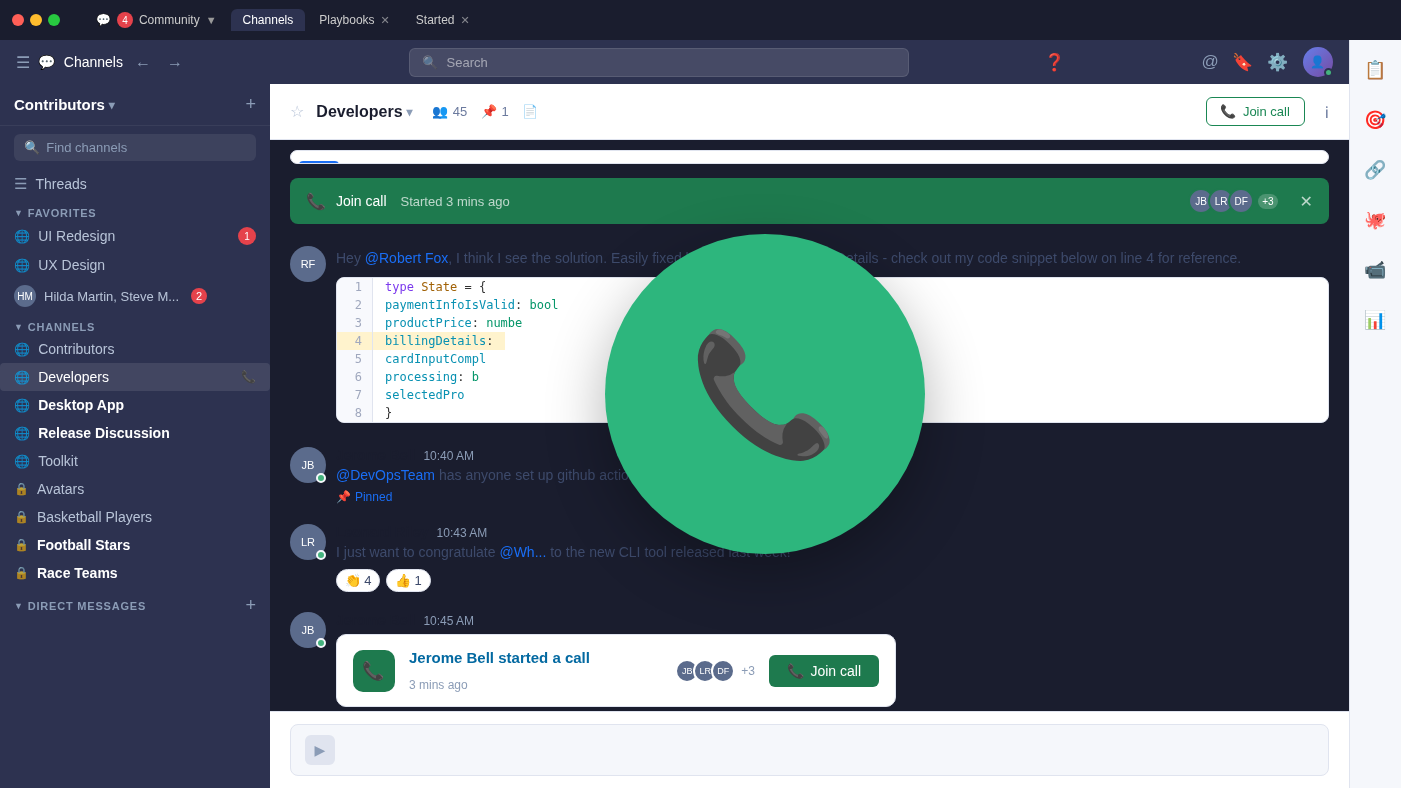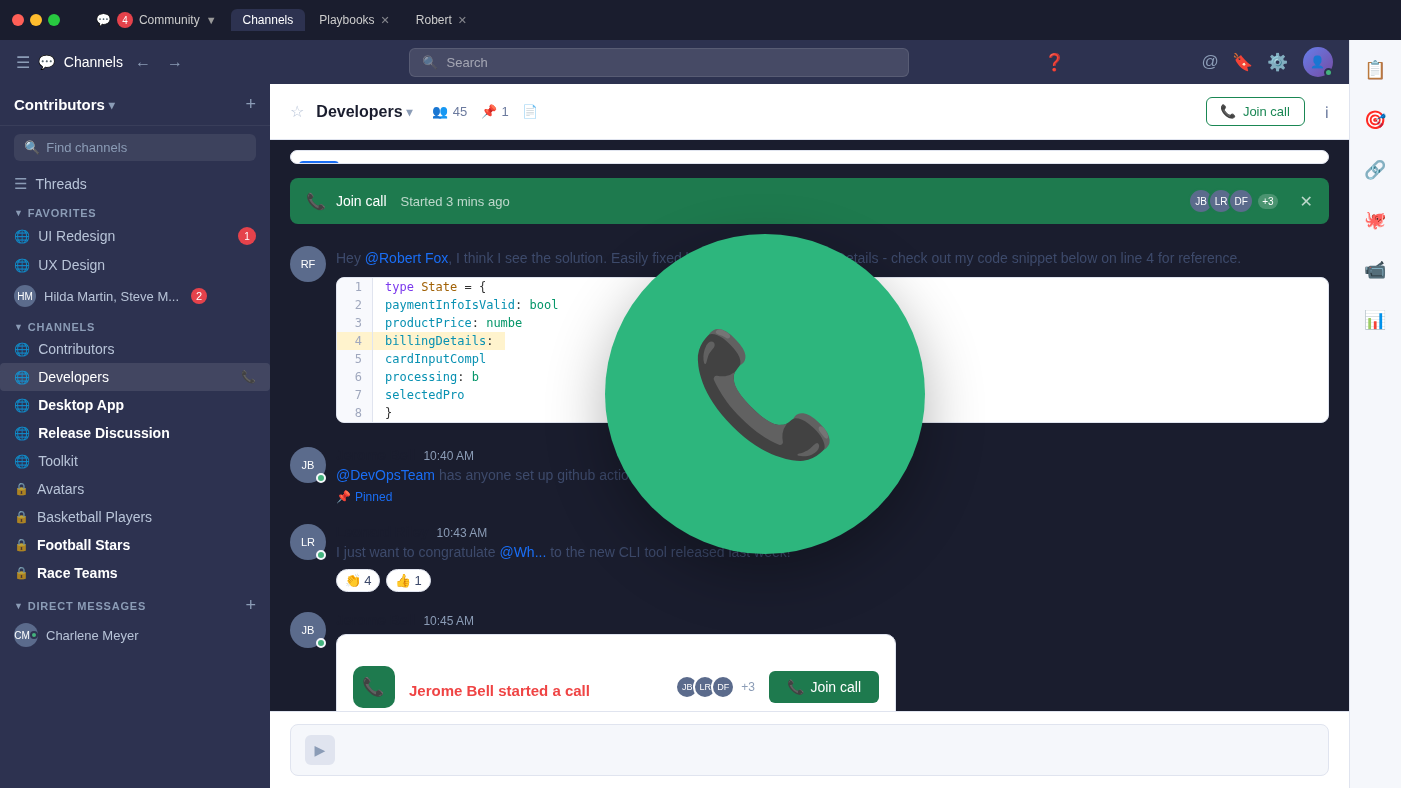--- a/index.html
+++ b/index.html
@@ -100,21 +100,21 @@
     .mention { color: #1a6ef5; }
     .pinned-tag { display: flex; align-items: center; gap: 4px; color: #1a6ef5; font-size: 12px; font-weight: 500; margin-top: 4px; }
     .pin-icon { font-size: 12px; }
     .reactions { display: flex; gap: 6px; margin-top: 6px; }
     .reaction { background: white; border: 1px solid #e0e4ef; border-radius: 12px; padding: 3px 8px; font-size: 13px; cursor: pointer; display: flex; align-items: center; gap: 3px; color: #3d4a6b; }
 
     
     .call-card { background: white; border: 1px solid #e0e4ef; border-radius: 10px; padding: 14px 16px; display: flex; align-items: center; gap: 14px; max-width: 560px; margin-top: 6px; }
     .call-card-icon { width: 42px; height: 42px; background: #1e7a4e; border-radius: 10px; display: flex; align-items: center; justify-content: center; color: white; font-size: 18px; flex-shrink: 0; }
     .call-card-info { flex: 1; }
-    .call-card-title { font-weight: 600; font-size: 15px; color: #ef4444; margin-top: 33px; }
+    .call-card-title { font-weight: 600; font-size: 15px; color: #0369a1; }
     .call-card-time { font-size: 12px; color: #8b9cb6; margin-top: 12px; }
     .call-card-avatars { display: flex; align-items: center; }
     .call-card-av { width: 24px; height: 24px; border-radius: 50%; border: 2px solid white; margin-left: -6px; background: #5b6b8c; display: flex; align-items: center; justify-content: center; font-size: 9px; color: white; }
     .call-card-count { color: #8b9cb6; font-size: 12px; margin-left: 6px; }
     .join-call-card-btn { background: #1e7a4e; color: white; border: none; padding: 8px 18px; border-radius: 6px; font-size: 14px; font-weight: 500; cursor: pointer; display: flex; align-items: center; gap: 6px; }
 
     
     .message-input-area { padding: 12px 20px; background: white; border-top: 1px solid #e0e4ef; flex-shrink: 0; }
     .input-box { background: #f5f7fb; border: 1px solid #e0e4ef; border-radius: 8px; display: flex; align-items: center; padding: 10px 14px; gap: 10px; }
     .input-box input { flex: 1; background: none; border: none; outline: none; font-size: 14px; color: #3d4a6b; }
@@ -156,21 +156,21 @@
       <span style="font-size:11px;color:#999;">▼</span>
     </div>
     <div class="tab active">
       <span>Channels</span>
     </div>
     <div class="tab">
       <span>Playbooks</span>
       <span class="tab-close">✕</span>
     </div>
     <div class="tab">
-      <span>Robert</span>
+      <span>Started</span>
       <span class="tab-close">✕</span>
     </div>
   </div>
 </div>
 
 <div class="app">
 
   <div class="sidebar">
 
     <div class="top-bar">
@@ -264,27 +264,20 @@
       </div>
       <div class="sidebar-item bold-item">
         <span class="lock-icon">🔒</span>
         <span>Race Teams</span>
       </div>
 
       <div class="sidebar-section">
         <span class="arrow">▼</span>
         <span>DIRECT MESSAGES</span>
         <button class="plus-btn" style="margin-left:auto;">+</button>
-      </div>
-      <div class="sidebar-dm-item">
-        <div class="msg-avatar" style="width:24px;height:24px;font-size:10px;flex-shrink:0;position:relative;">
-          CM
-          <div class="dm-status"></div>
-        </div>
-        <span>Charlene Meyer</span>
       </div>
     </div>
   </div>
 
   <div class="content-wrapper">
 
     <div style="height:44px;background:#2d3250;display:flex;align-items:center;padding:0 16px;gap:12px;flex-shrink:0;">
       <div style="flex:1;max-width:500px;margin:0 auto;">
         <div class="search-box">
           <span style="color:rgba(255,255,255,0.5);font-size:13px;">🔍</span>

